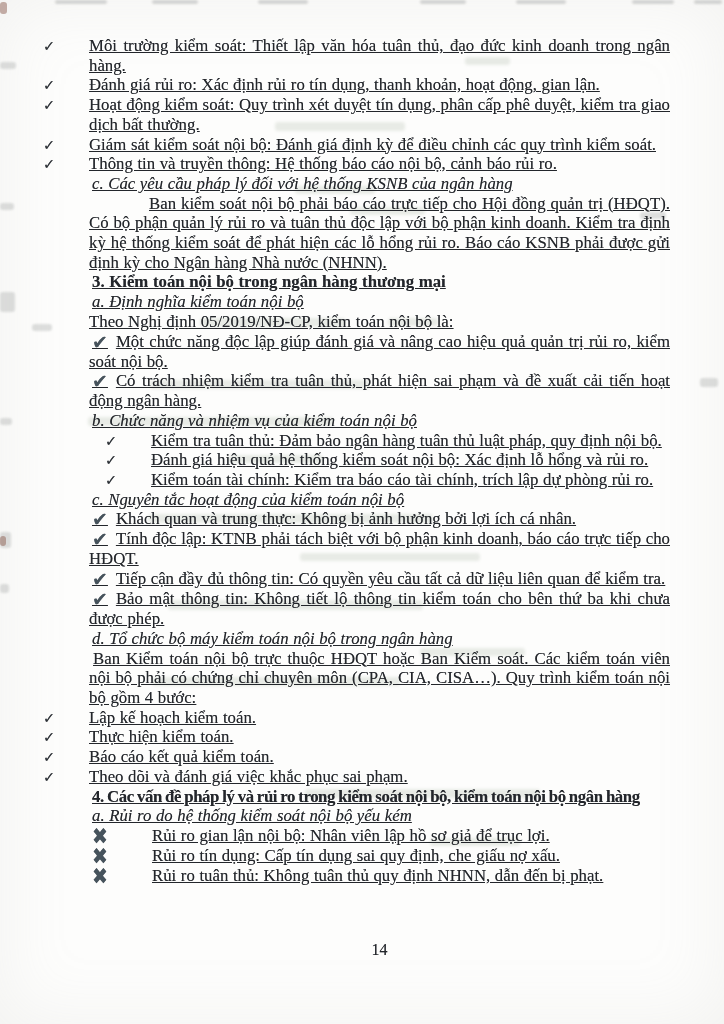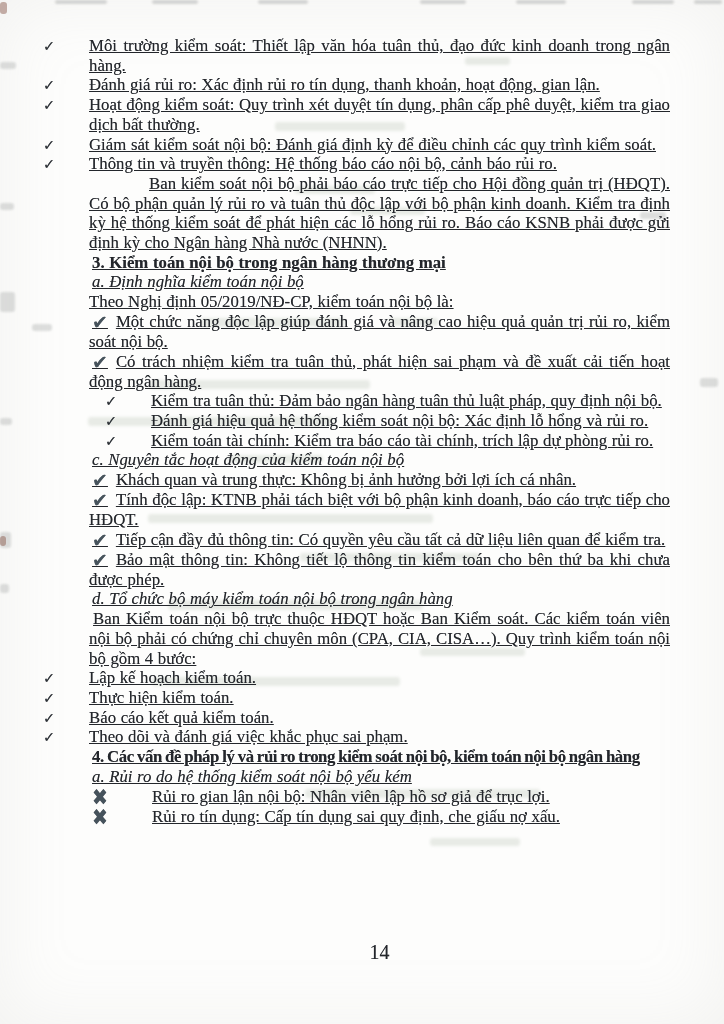--- a/index.html
+++ b/index.html
@@ -40,21 +40,21 @@
   .lib{text-indent:3px;}
   
   .lix{}
   .mk{font-family:"DejaVu Sans",sans-serif;line-height:1;}
   .mc{display:inline-block;width:23px;font-size:14.5px;color:#2c3136;}
   .mh{font-size:19px;font-weight:bold;color:#46535c;margin-right:8px;vertical-align:-2px;}
   .mx{display:inline-block;width:60px;padding-left:3px;font-size:19px;font-weight:bold;
       color:#46535c;transform:scaleY(1.2);transform-origin:center;vertical-align:-2px;}
   .page-number{
     position:absolute;top:941px;left:89px;width:581px;
-    text-align:center;font-size:20px;color:#23262b;
+    text-align:center;font-size:16px;color:#23262b;
     text-shadow:0 0 0.5px rgba(35,38,43,0.5);z-index:1;
   }
 </style>
 </head>
 <body>
 
 <div>
   <i class="art g" style="left:275px;top:122px;width:130px;height:9px"></i>
   <i class="art g" style="left:465px;top:57px;width:45px;height:8px"></i>
   <i class="art g" style="left:295px;top:186px;width:80px;height:8px"></i>
@@ -90,41 +90,44 @@
   <i class="art d" style="left:0;top:2px;width:7px;height:12px"></i>
   <i class="art d" style="left:0;top:536px;width:6px;height:10px"></i>
 </div>
 
 <div id="content" class="page-content">
     <div class="lic"><span class="mk mc">✓</span><span>Môi trường kiểm soát: Thiết lập văn hóa tuân thủ, đạo đức kinh doanh trong ngân hàng.</span></div>
     <div class="lic"><span class="mk mc">✓</span><span>Đánh giá rủi ro: Xác định rủi ro tín dụng, thanh khoản, hoạt động, gian lận.</span></div>
     <div class="lic"><span class="mk mc">✓</span><span>Hoạt động kiểm soát: Quy trình xét duyệt tín dụng, phân cấp phê duyệt, kiểm tra giao dịch bất thường.</span></div>
     <div class="lic"><span class="mk mc">✓</span><span>Giám sát kiểm soát nội bộ: Đánh giá định kỳ để điều chỉnh các quy trình kiểm soát.</span></div>
     <div class="lic"><span class="mk mc">✓</span><span>Thông tin và truyền thông: Hệ thống báo cáo nội bộ, cảnh báo rủi ro.</span></div>
+    <p class="hi">c. Các yêu cầu pháp lý đối với hệ thống KSNB của ngân hàng</p>
     <p class="bp" style="text-indent: 60px;">Ban kiểm soát nội bộ phải báo cáo trực tiếp cho Hội đồng quản trị (HĐQT). Có bộ phận quản lý rủi ro và tuân thủ độc lập với bộ phận kinh doanh. Kiểm tra định kỳ hệ thống kiểm soát để phát hiện các lỗ hổng rủi ro. Báo cáo KSNB phải được gửi định kỳ cho Ngân hàng Nhà nước (NHNN).</p>
     <p class="hb">3. Kiểm toán nội bộ trong ngân hàng thương mại</p>
     <p class="hi">a. Định nghĩa kiểm toán nội bộ</p>
     <p class="bp" style="text-indent: 0px;">Theo Nghị định 05/2019/NĐ-CP, kiểm toán nội bộ là:</p>
     <div class="lib"><span class="mk mh">✔</span><span>Một chức năng độc lập giúp đánh giá và nâng cao hiệu quả quản trị rủi ro, kiểm soát nội bộ.</span></div>
     <div class="lib"><span class="mk mh">✔</span><span>Có trách nhiệm kiểm tra tuân thủ, phát hiện sai phạm và đề xuất cải tiến hoạt động ngân hàng.</span></div>
+    <p class="hi">b. Chức năng và nhiệm vụ của kiểm toán nội bộ</p>
     <div class="lic deep"><span class="mk mc">✓</span><span>Kiểm tra tuân thủ: Đảm bảo ngân hàng tuân thủ luật pháp, quy định nội bộ.</span></div>
     <div class="lic deep"><span class="mk mc">✓</span><span>Đánh giá hiệu quả hệ thống kiểm soát nội bộ: Xác định lỗ hổng và rủi ro.</span></div>
     <div class="lic deep"><span class="mk mc">✓</span><span>Kiểm toán tài chính: Kiểm tra báo cáo tài chính, trích lập dự phòng rủi ro.</span></div>
     <p class="hi">c. Nguyên tắc hoạt động của kiểm toán nội bộ</p>
     <div class="lib"><span class="mk mh">✔</span><span>Khách quan và trung thực: Không bị ảnh hưởng bởi lợi ích cá nhân.</span></div>
     <div class="lib"><span class="mk mh">✔</span><span>Tính độc lập: KTNB phải tách biệt với bộ phận kinh doanh, báo cáo trực tiếp cho HĐQT.</span></div>
     <div class="lib"><span class="mk mh">✔</span><span>Tiếp cận đầy đủ thông tin: Có quyền yêu cầu tất cả dữ liệu liên quan để kiểm tra.</span></div>
     <div class="lib"><span class="mk mh">✔</span><span>Bảo mật thông tin: Không tiết lộ thông tin kiểm toán cho bên thứ ba khi chưa được phép.</span></div>
     <p class="hi">d. Tổ chức bộ máy kiểm toán nội bộ trong ngân hàng</p>
     <p class="bp" style="text-indent: 4px;">Ban Kiểm toán nội bộ trực thuộc HĐQT hoặc Ban Kiểm soát. Các kiểm toán viên nội bộ phải có chứng chỉ chuyên môn (CPA, CIA, CISA…). Quy trình kiểm toán nội bộ gồm 4 bước:</p>
     <div class="lic"><span class="mk mc">✓</span><span>Lập kế hoạch kiểm toán.</span></div>
     <div class="lic"><span class="mk mc">✓</span><span>Thực hiện kiểm toán.</span></div>
     <div class="lic"><span class="mk mc">✓</span><span>Báo cáo kết quả kiểm toán.</span></div>
     <div class="lic"><span class="mk mc">✓</span><span>Theo dõi và đánh giá việc khắc phục sai phạm.</span></div>
     <p class="hb tight">4. Các vấn đề pháp lý và rủi ro trong kiểm soát nội bộ, kiểm toán nội bộ ngân hàng</p>
     <p class="hi">a. Rủi ro do hệ thống kiểm soát nội bộ yếu kém</p>
     <div class="lix"><span class="mk mx">✖</span><span>Rủi ro gian lận nội bộ: Nhân viên lập hồ sơ giả để trục lợi.</span></div>
     <div class="lix"><span class="mk mx">✖</span><span>Rủi ro tín dụng: Cấp tín dụng sai quy định, che giấu nợ xấu.</span></div>
+    <div class="lix"><span class="mk mx">✖</span><span>Rủi ro tuân thủ: Không tuân thủ quy định NHNN, dẫn đến bị phạt.</span></div>
   </div>
 
 <div class="page-number">14</div>
 
 <div class="edge-tint"></div>
 
 </body></html>

